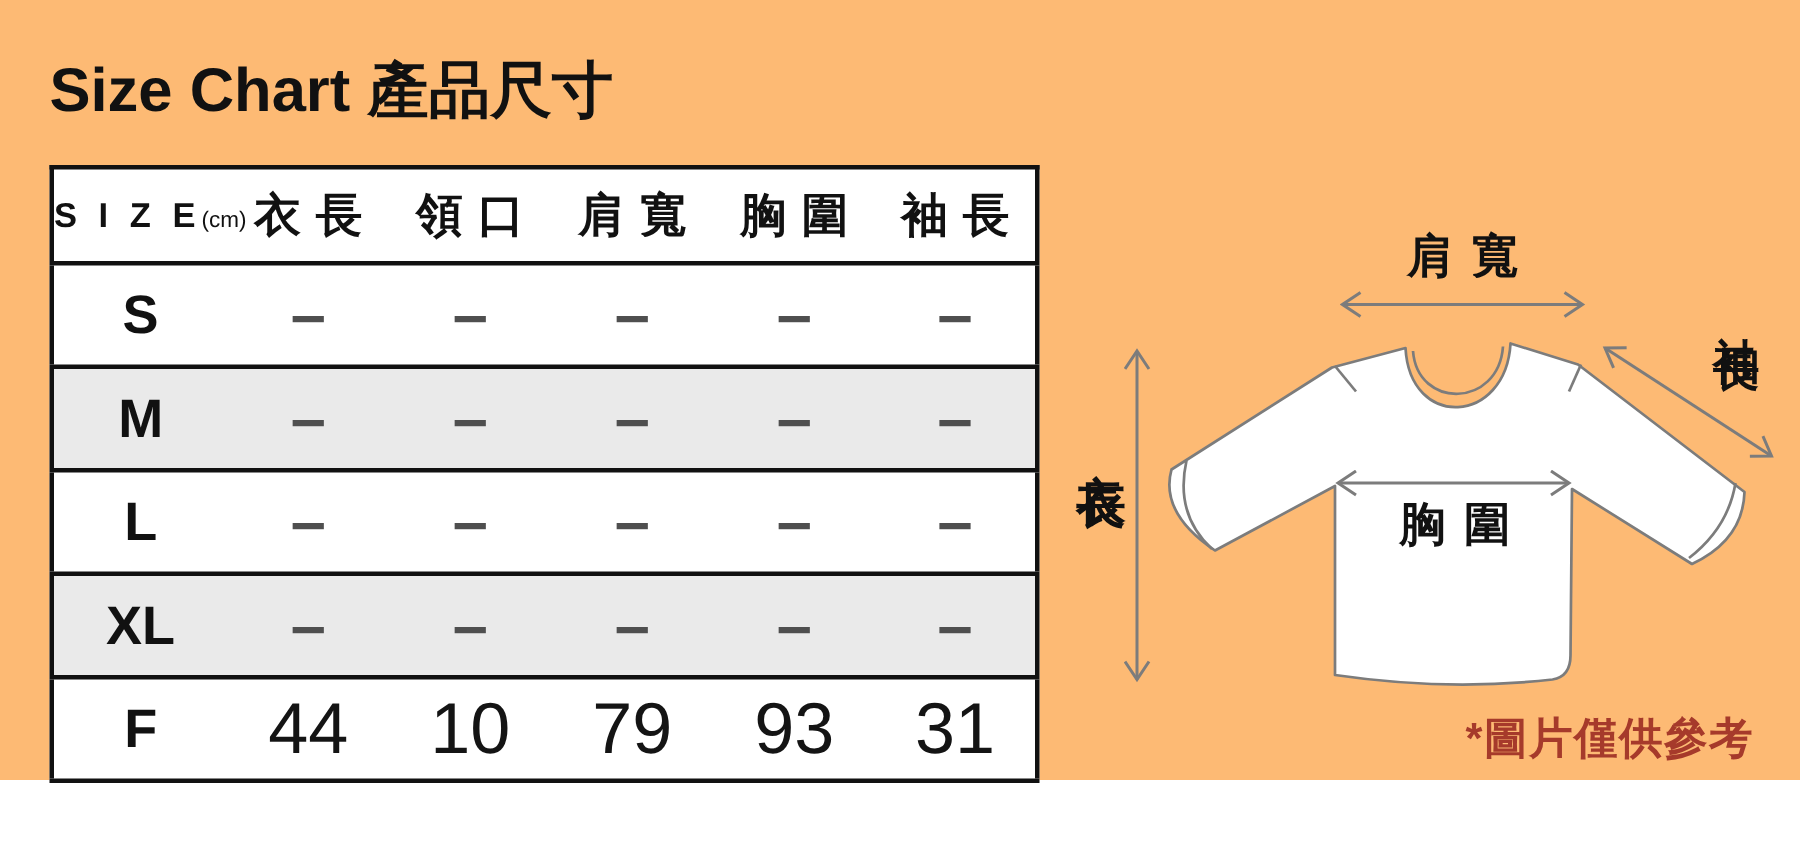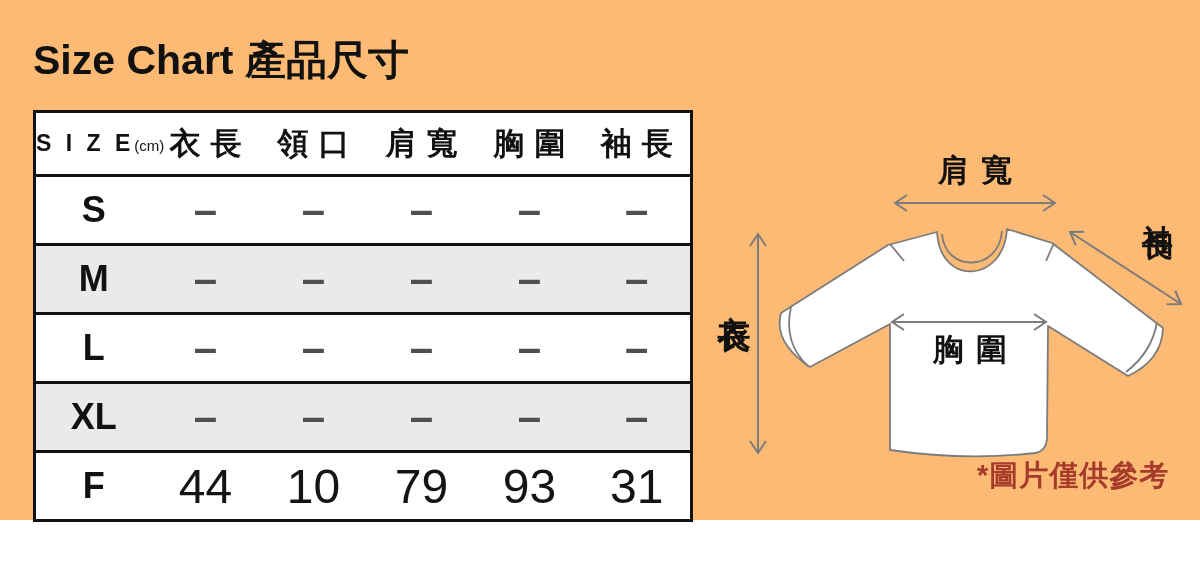--- a/index.html
+++ b/index.html
@@ -35,21 +35,21 @@
 
   .diag-label { position:absolute; color:#111; font-weight:bold; white-space:nowrap; }
   .label-shoulder { left:885px; top:150px; width:180px; text-align:center;
                     font-size:31px; letter-spacing:12px; text-indent:12px; }
   .label-chest { left:885px; top:329px; width:170px; text-align:center;
                  font-size:31px; letter-spacing:12px; text-indent:12px; }
   .label-sleeve { left:1136px; top:199px; font-size:31px; writing-mode:vertical-rl;
                   letter-spacing:8px; height:110px; }
   .label-length { left:711px; top:289px; font-size:33px; writing-mode:vertical-rl;
                   letter-spacing:6px; height:110px; }
-  .ref-note { position:absolute; left:977px; top:456px; font-size:29px; font-weight:bold;
+  .ref-note { position:absolute; left:977px; top:473px; font-size:29px; font-weight:bold;
               color:#a63a2b; letter-spacing:1px; white-space:nowrap; }
 </style>
 </head>
 <body>
 
 <div class="stage">
 
   <h1 class="page-title">Size Chart 產品尺寸</h1>
 
   <table class="size-table">

